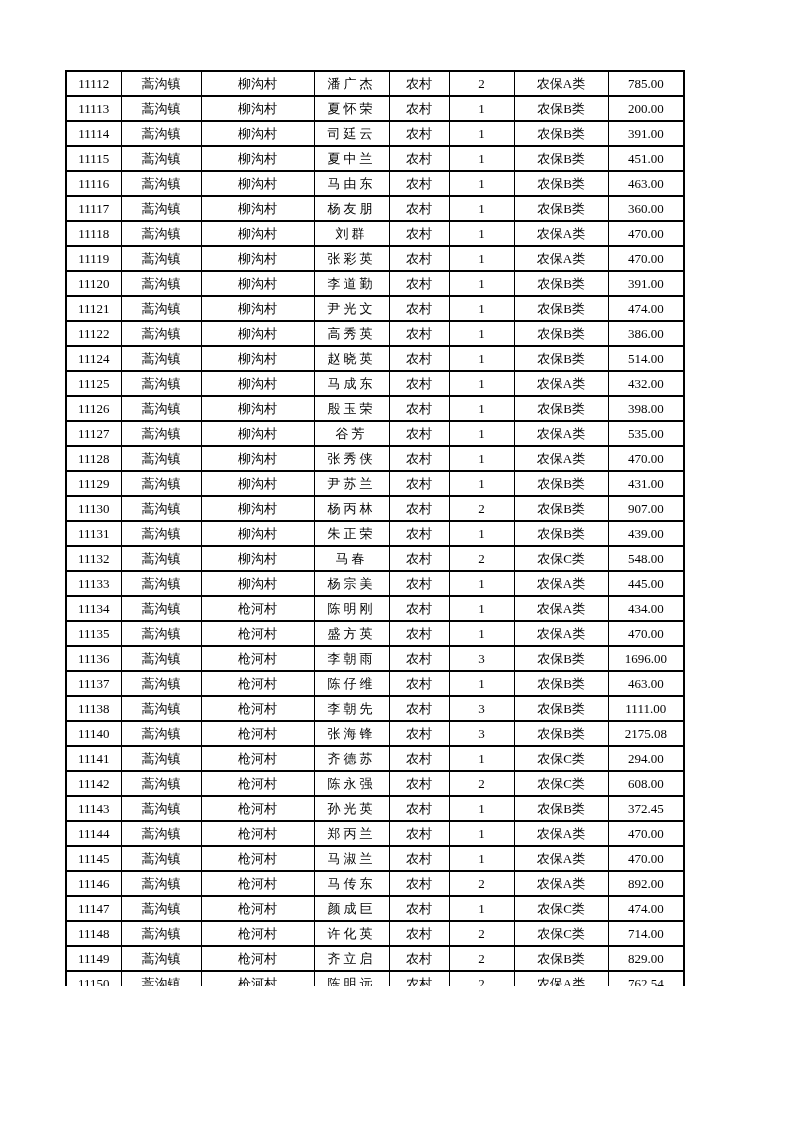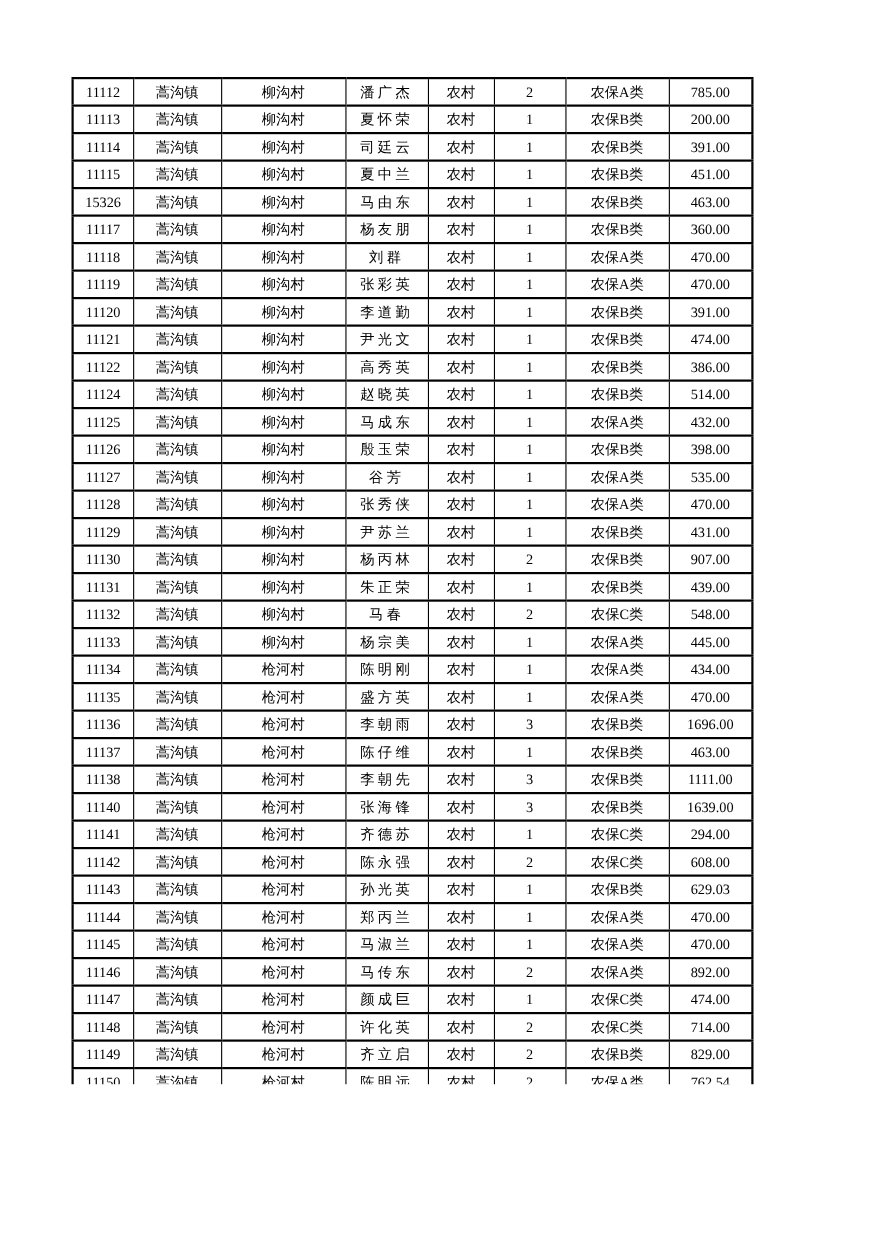--- a/index.html
+++ b/index.html
@@ -106,21 +106,21 @@
           <td class="col-id">11115</td>
           <td class="col-town">蒿沟镇</td>
           <td class="col-village">柳沟村</td>
           <td class="col-name">夏中兰</td>
           <td class="col-residence">农村</td>
           <td class="col-persons">1</td>
           <td class="col-category">农保B类</td>
           <td class="col-amount">451.00</td>
         </tr>
         <tr>
-          <td class="col-id">15326</td>
+          <td class="col-id">11116</td>
           <td class="col-town">蒿沟镇</td>
           <td class="col-village">柳沟村</td>
           <td class="col-name">马由东</td>
           <td class="col-residence">农村</td>
           <td class="col-persons">1</td>
           <td class="col-category">农保B类</td>
           <td class="col-amount">463.00</td>
         </tr>
         <tr>
           <td class="col-id">11117</td>
@@ -333,21 +333,21 @@
           <td class="col-amount">1111.00</td>
         </tr>
         <tr>
           <td class="col-id">11140</td>
           <td class="col-town">蒿沟镇</td>
           <td class="col-village">枪河村</td>
           <td class="col-name">张海锋</td>
           <td class="col-residence">农村</td>
           <td class="col-persons">3</td>
           <td class="col-category">农保B类</td>
-          <td class="col-amount">1639.00</td>
+          <td class="col-amount">2175.08</td>
         </tr>
         <tr>
           <td class="col-id">11141</td>
           <td class="col-town">蒿沟镇</td>
           <td class="col-village">枪河村</td>
           <td class="col-name">齐德苏</td>
           <td class="col-residence">农村</td>
           <td class="col-persons">1</td>
           <td class="col-category">农保C类</td>
           <td class="col-amount">294.00</td>
@@ -363,21 +363,21 @@
           <td class="col-amount">608.00</td>
         </tr>
         <tr>
           <td class="col-id">11143</td>
           <td class="col-town">蒿沟镇</td>
           <td class="col-village">枪河村</td>
           <td class="col-name">孙光英</td>
           <td class="col-residence">农村</td>
           <td class="col-persons">1</td>
           <td class="col-category">农保B类</td>
-          <td class="col-amount">629.03</td>
+          <td class="col-amount">372.45</td>
         </tr>
         <tr>
           <td class="col-id">11144</td>
           <td class="col-town">蒿沟镇</td>
           <td class="col-village">枪河村</td>
           <td class="col-name">郑丙兰</td>
           <td class="col-residence">农村</td>
           <td class="col-persons">1</td>
           <td class="col-category">农保A类</td>
           <td class="col-amount">470.00</td>

